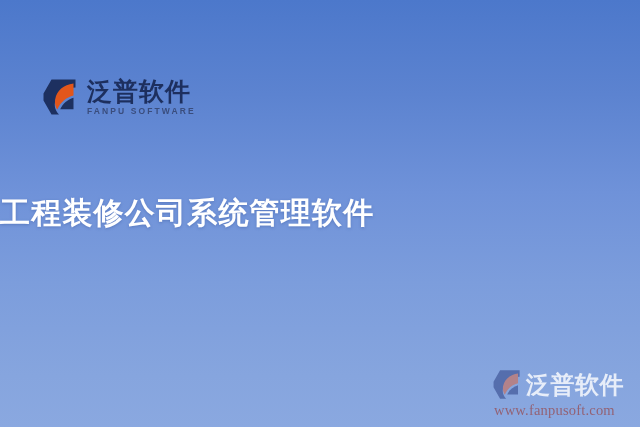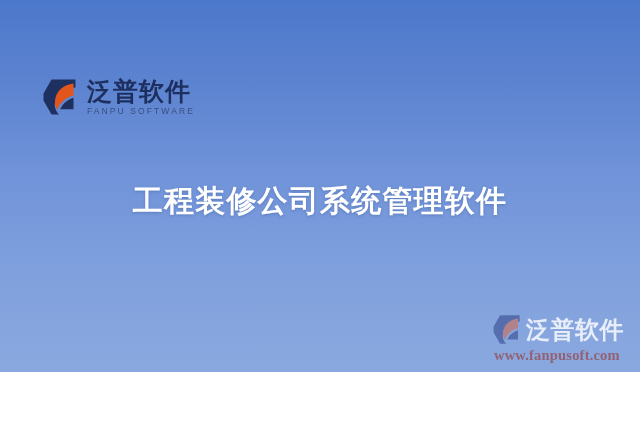--- a/index.html
+++ b/index.html
@@ -4,21 +4,21 @@
 <style>
   html, body {
     margin: 0;
     padding: 0;
     background: #ffffff;
   }
 
   #banner {
     position: relative;
     width: 640px;
-    height: 372px;
+    height: 427px;
     overflow: hidden;
     background: linear-gradient(180deg,
                 #4c78cb 0%,
                 #5c83d0 22%,
                 #6f92d9 45%,
                 #7c9ddc 66%,
                 #86a5de 88%,
                 #8aa8e0 100%);
     font-family: "Liberation Sans", "DejaVu Sans", sans-serif;
     -webkit-font-smoothing: antialiased;
@@ -53,33 +53,32 @@
     font-weight: 700;
     color: #1d2f5e;
     letter-spacing: 1px;
     line-height: 1.05;
     white-space: nowrap;
   }
 
   #brand-logo .wordmark .en {
     margin-top: 3px;
     font-size: 8.5px;
-    font-weight: 400;
+    font-weight: 700;
     color: #3a4d7d;
     letter-spacing: 2.1px;
     white-space: nowrap;
   }
 
   
   #headline {
     position: absolute;
     left: 0;
     right: 0;
-    top: 180px;
-    text-align: center;
+    top: 192px;
     color: #ffffff;
     font-size: 30px;
     font-weight: 700;
     line-height: 1.42;
     letter-spacing: 1.2px;
     text-shadow: 0 1px 3px rgba(40, 70, 140, 0.35);
   }
 
   #headline .line {
     display: block;
@@ -117,21 +116,21 @@
     letter-spacing: 0.5px;
     line-height: 1;
     white-space: nowrap;
   }
 
   #watermark .wm-url {
     margin-top: 2px;
     margin-left: 2px;
     font-family: "Liberation Serif", "DejaVu Serif", serif;
     font-size: 14.5px;
-    font-weight: 700;
+    font-weight: 400;
     color: rgba(150, 78, 86, 0.78);
     letter-spacing: 0.2px;
     white-space: nowrap;
   }
 </style>
 </head>
 <body>
 
 <div id="banner">
 

